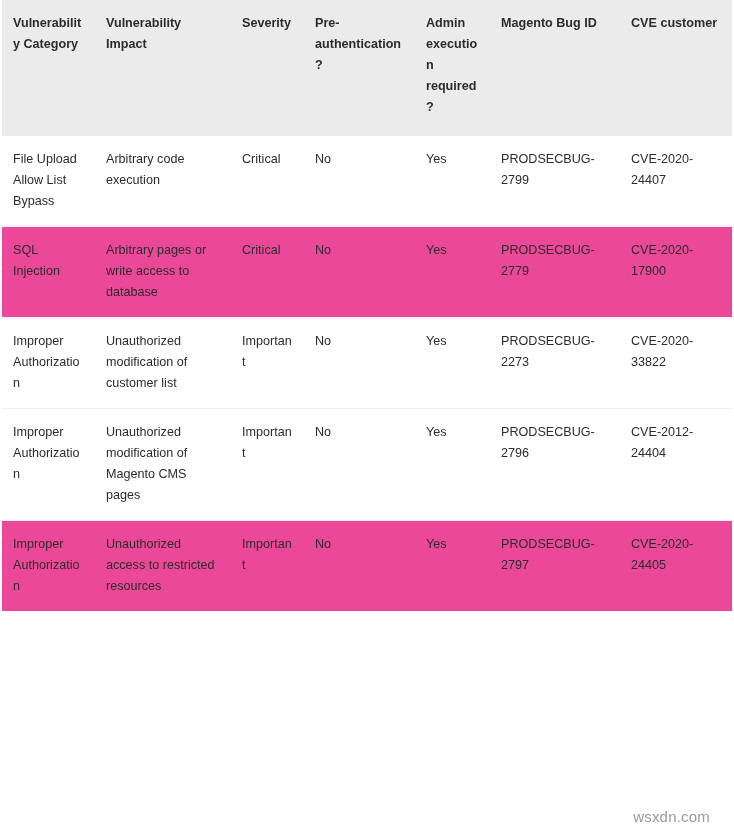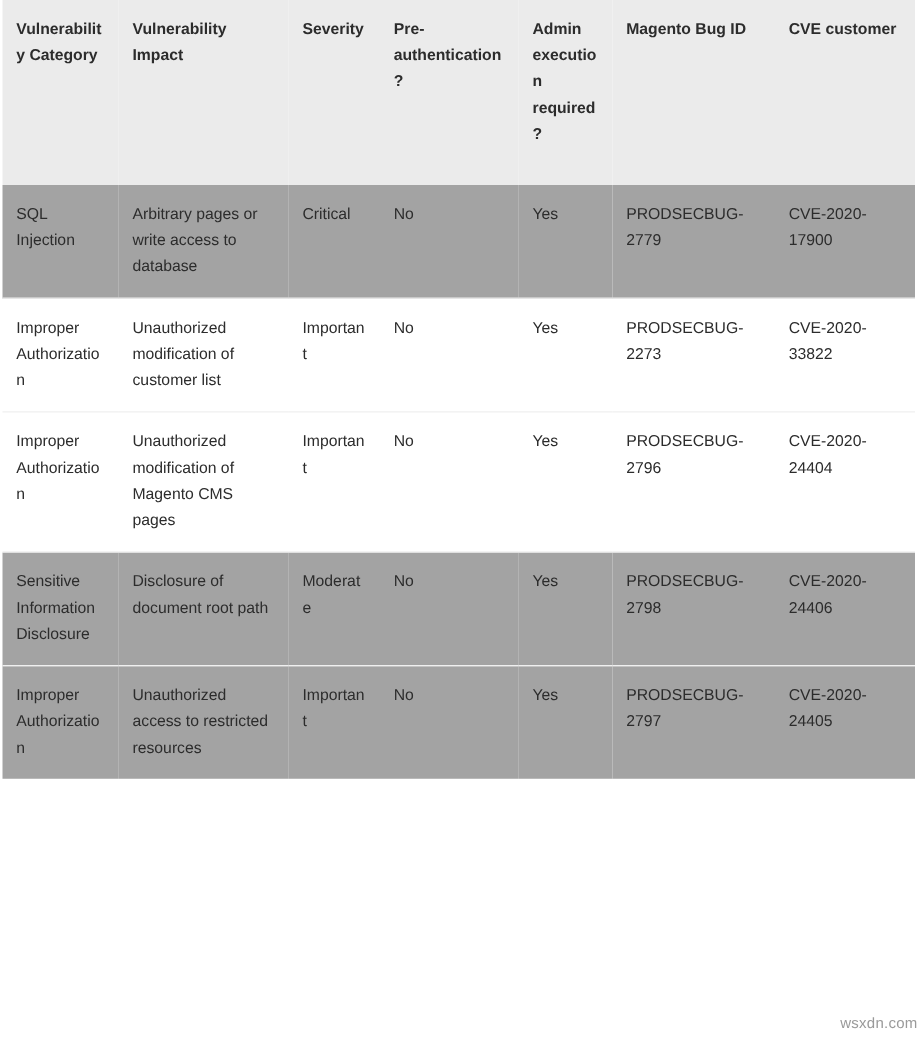--- a/index.html
+++ b/index.html
@@ -29,21 +29,21 @@
     font-size: 12.6px;
     line-height: 21px;
   }
 
   table.vuln-table thead th {
     background: #ebebeb;
     font-weight: bold;
     text-align: left;
     vertical-align: top;
     color: #2c2c2c;
-    padding: 13px 10px 30px 11px;
+    padding: 13px 10px 18px 11px;
     height: 72px;
     box-sizing: border-box;
     border: none;
     font-size: 12.6px;
     line-height: 21px;
     word-wrap: break-word;
   }
 
   table.vuln-table tbody td {
     vertical-align: top;
@@ -53,41 +53,41 @@
     border-top: 1px solid #f0f0f0;
     font-size: 12.6px;
     line-height: 21px;
     word-wrap: break-word;
   }
 
   table.vuln-table tbody tr.row-odd td {
     background: #ffffff;
   }
   table.vuln-table tbody tr.row-even td {
-    background: #a3a3a3;
+    background: #ec4899;
   }
 
   table.vuln-table tbody tr:first-child td {
     border-top: none;
   }
 
   
   col.c-category   { width: 93px; }
   col.c-impact     { width: 136px; }
   col.c-severity   { width: 73px; }
   col.c-preauth    { width: 111px; }
   col.c-admin      { width: 75px; }
   col.c-bugid      { width: 130px; }
   col.c-cve        { width: 112px; }
 
   .watermark {
     position: absolute;
-    right: 0;
+    right: 24px;
     bottom: 7px;
-    font-size: 12px;
+    font-size: 15px;
     color: #9a9a9a;
     letter-spacing: 0.2px;
     font-family: "Liberation Sans", sans-serif;
   }
 </style>
 </head>
 <body>
 
 <div class="vuln-table-wrap">
   <table class="vuln-table">
@@ -105,20 +105,29 @@
           <th class="col-category">Vulnerability Category</th>
           <th class="col-impact">Vulnerability Impact</th>
           <th class="col-severity">Severity</th>
           <th class="col-preauth">Pre-authentication?</th>
           <th class="col-admin">Admin execution required?</th>
           <th class="col-bugid">Magento Bug ID</th>
           <th class="col-cve">CVE customer</th>
         </tr>
     </thead>
     <tbody id="table-body">
+        <tr class="row-odd">
+          <td class="col-category">File Upload Allow List Bypass</td>
+          <td class="col-impact">Arbitrary code execution</td>
+          <td class="col-severity">Critical</td>
+          <td class="col-preauth">No</td>
+          <td class="col-admin">Yes</td>
+          <td class="col-bugid">PRODSECBUG-2799</td>
+          <td class="col-cve">CVE-2020-24407</td>
+        </tr>
         <tr class="row-even">
           <td class="col-category">SQL Injection</td>
           <td class="col-impact">Arbitrary pages or write access to database</td>
           <td class="col-severity">Critical</td>
           <td class="col-preauth">No</td>
           <td class="col-admin">Yes</td>
           <td class="col-bugid">PRODSECBUG-2779</td>
           <td class="col-cve">CVE-2020-17900</td>
         </tr>
         <tr class="row-odd">
@@ -130,30 +139,21 @@
           <td class="col-bugid">PRODSECBUG-2273</td>
           <td class="col-cve">CVE-2020-33822</td>
         </tr>
         <tr class="row-odd">
           <td class="col-category">Improper Authorization</td>
           <td class="col-impact">Unauthorized modification of Magento CMS pages</td>
           <td class="col-severity">Important</td>
           <td class="col-preauth">No</td>
           <td class="col-admin">Yes</td>
           <td class="col-bugid">PRODSECBUG-2796</td>
-          <td class="col-cve">CVE-2020-24404</td>
-        </tr>
-        <tr class="row-even">
-          <td class="col-category">Sensitive Information Disclosure</td>
-          <td class="col-impact">Disclosure of document root path</td>
-          <td class="col-severity">Moderate</td>
-          <td class="col-preauth">No</td>
-          <td class="col-admin">Yes</td>
-          <td class="col-bugid">PRODSECBUG-2798</td>
-          <td class="col-cve">CVE-2020-24406</td>
+          <td class="col-cve">CVE-2012-24404</td>
         </tr>
         <tr class="row-even">
           <td class="col-category">Improper Authorization</td>
           <td class="col-impact">Unauthorized access to restricted resources</td>
           <td class="col-severity">Important</td>
           <td class="col-preauth">No</td>
           <td class="col-admin">Yes</td>
           <td class="col-bugid">PRODSECBUG-2797</td>
           <td class="col-cve">CVE-2020-24405</td>
         </tr>

